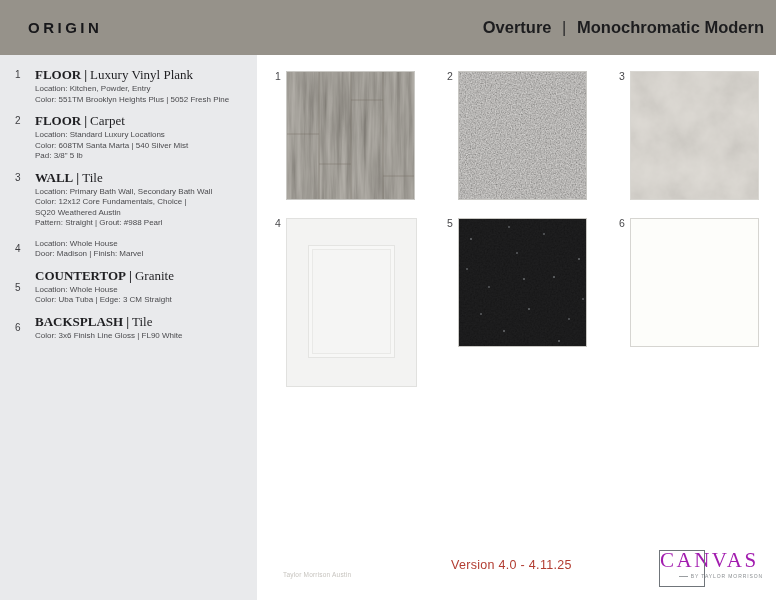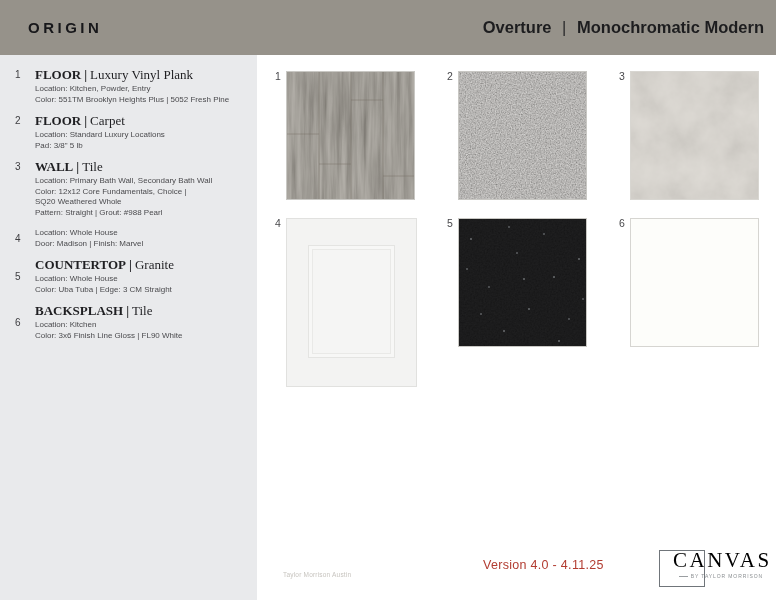--- a/index.html
+++ b/index.html
@@ -62,26 +62,26 @@
   }
   
   .white-tile{
     width:129px;height:129px;background:#fdfdfa;border:1px solid #d6d5d1;box-sizing:border-box;
   }
   
   .watermark{
     position:absolute;left:283px;top:571px;font-size:6.5px;color:#c7c4bf;letter-spacing:0.2px;
   }
   .version{
-    position:absolute;left:451px;top:558px;font-size:12.5px;color:#b23c31;letter-spacing:0.3px;margin-left:32px;
+    position:absolute;left:451px;top:558px;font-size:12.5px;color:#b23c31;letter-spacing:0.3px;
   }
   .canvas-logo{position:absolute;left:659px;top:549px;width:104px;}
   .canvas-word{
     position:relative;font-family:"Liberation Serif", serif;font-size:21px;line-height:23px;
-    letter-spacing:2.5px;color:#000000;display:inline-block;padding-left:14px;
+    letter-spacing:2.5px;color:#a21caf;display:inline-block;padding-left:1px;
   }
   .canvas-box{
     position:absolute;left:0;top:1px;width:44px;height:35px;
     border:1px solid #70757a;pointer-events:none;
   }
   .canvas-tagline{
     margin-top:1px;text-align:right;font-size:5px;letter-spacing:0.9px;color:#8b8f92;
     white-space:nowrap;
   }
   .canvas-tagline .tag-rule{
@@ -148,33 +148,34 @@
       </div>
     </div>
 
     <div class="spec-item">
       <div class="num">2</div>
       <div class="spec-body">
         <div class="item-heading">
           <span class="cat">FLOOR</span><span class="pipe">|</span><span>Carpet</span>
         </div>
         <div class="detail-line">Location: Standard Luxury Locations</div>
+        <div class="detail-line">Color: 608TM Santa Marta | 540 Silver Mist</div>
         <div class="detail-line">Pad: 3/8" 5 lb</div>
       </div>
     </div>
 
     <div class="spec-item">
       <div class="num">3</div>
       <div class="spec-body">
         <div class="item-heading">
           <span class="cat">WALL</span><span class="pipe">|</span><span>Tile</span>
         </div>
         <div class="detail-line">Location: Primary Bath Wall, Secondary Bath Wall</div>
         <div class="detail-line">Color: 12x12 Core Fundamentals, Choice |</div>
-        <div class="detail-line">SQ20 Weathered Whole</div>
+        <div class="detail-line">SQ20 Weathered Austin</div>
         <div class="detail-line">Pattern: Straight | Grout: #988 Pearl</div>
       </div>
     </div>
 
     <div class="spec-item">
       <div class="num">4</div>
       <div class="spec-body">
         <div class="detail-line">Location: Whole House</div>
         <div class="detail-line">Door: Madison | Finish: Marvel</div>
       </div>
@@ -190,21 +191,20 @@
         <div class="detail-line">Color: Uba Tuba | Edge: 3 CM Straight</div>
       </div>
     </div>
 
     <div class="spec-item">
       <div class="num">6</div>
       <div class="spec-body">
         <div class="item-heading">
           <span class="cat">BACKSPLASH</span><span class="pipe">|</span><span>Tile</span>
         </div>
-        <div class="detail-line">Location: Kitchen</div>
         <div class="detail-line">Color: 3x6 Finish Line Gloss | FL90 White</div>
       </div>
     </div>
 
   </div>
 
   <div id="cell-1" class="cell">
     <span class="swatch-num">1</span>
     <div class="swatch swatch-frame">
       <svg width="127" height="127" viewBox="0 0 127 127" preserveAspectRatio="none">

